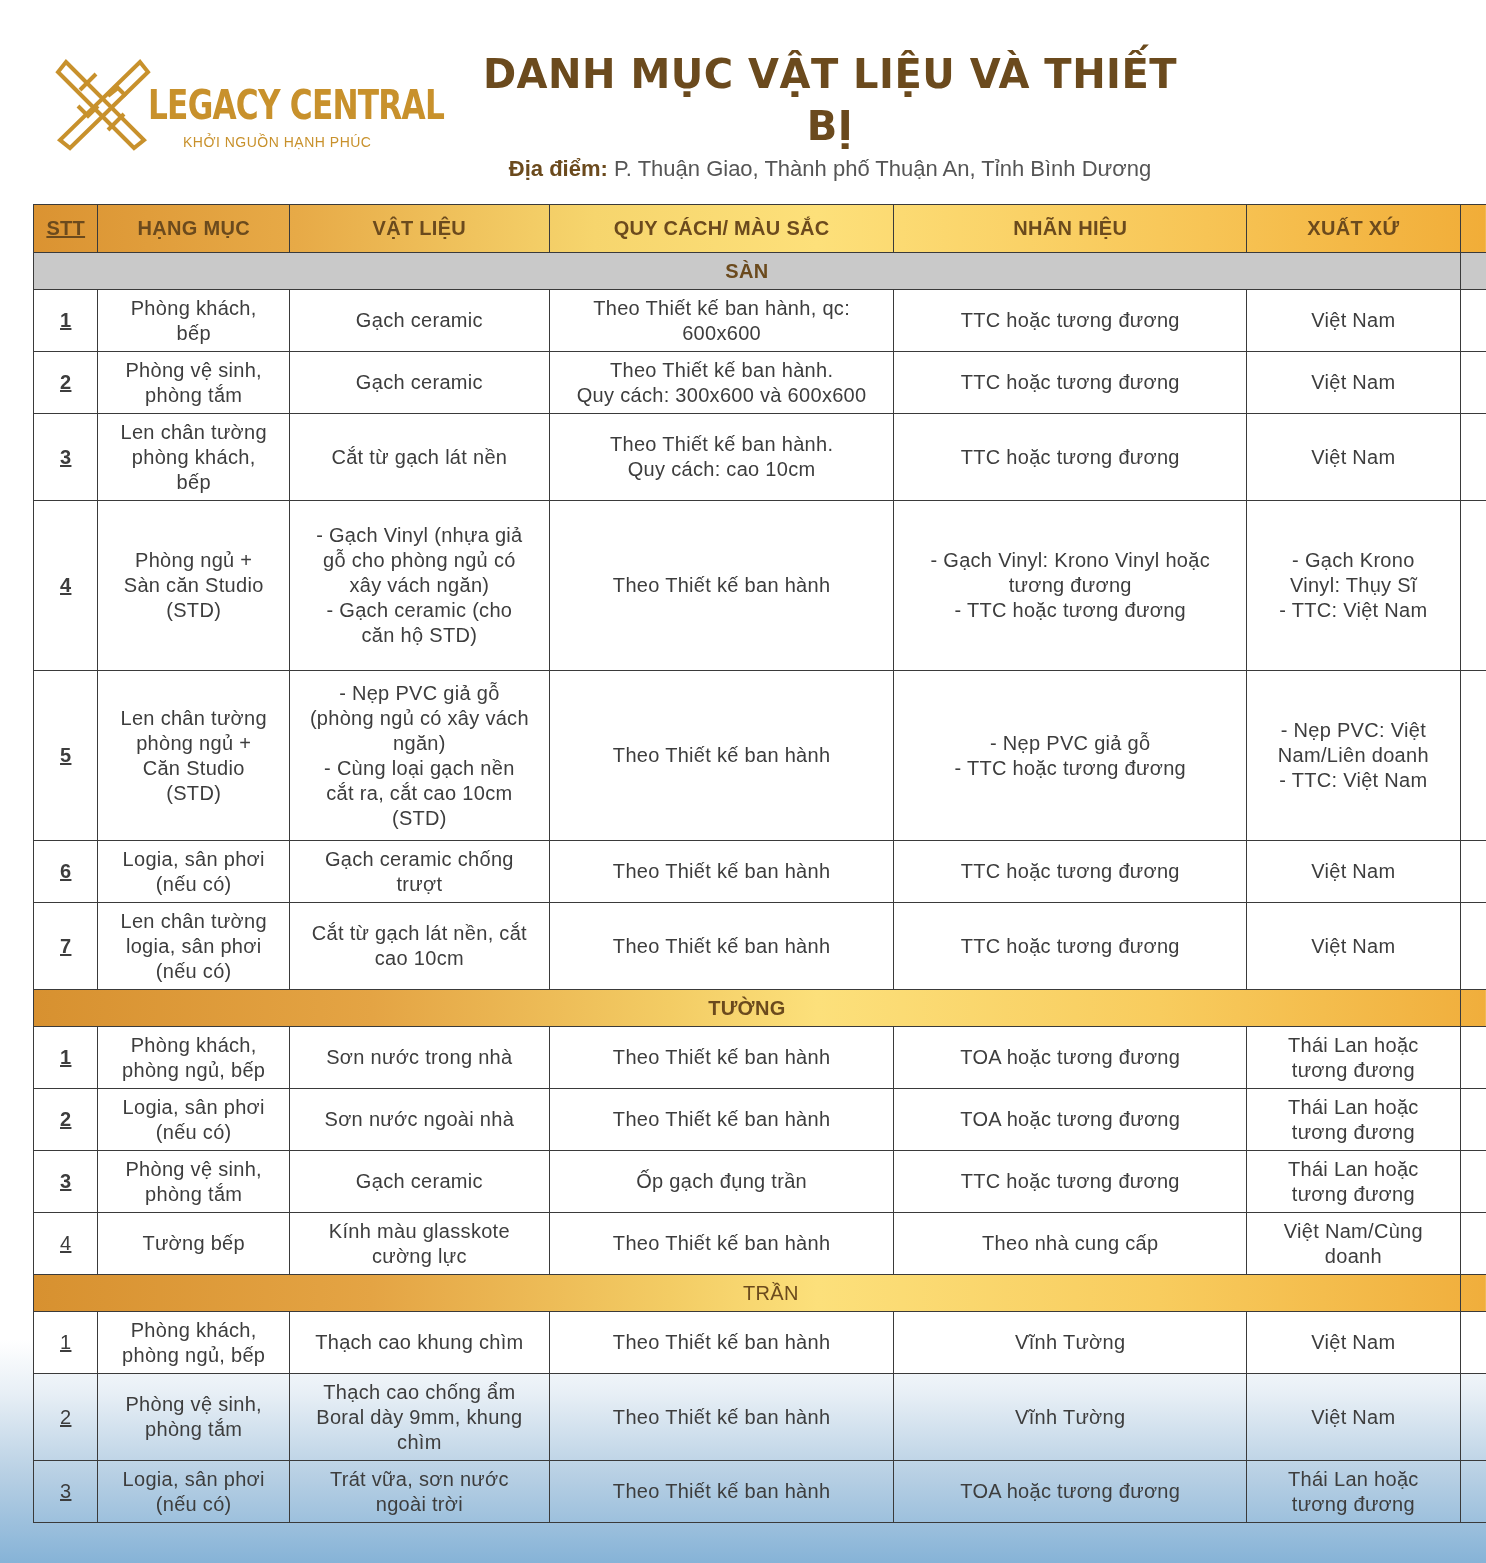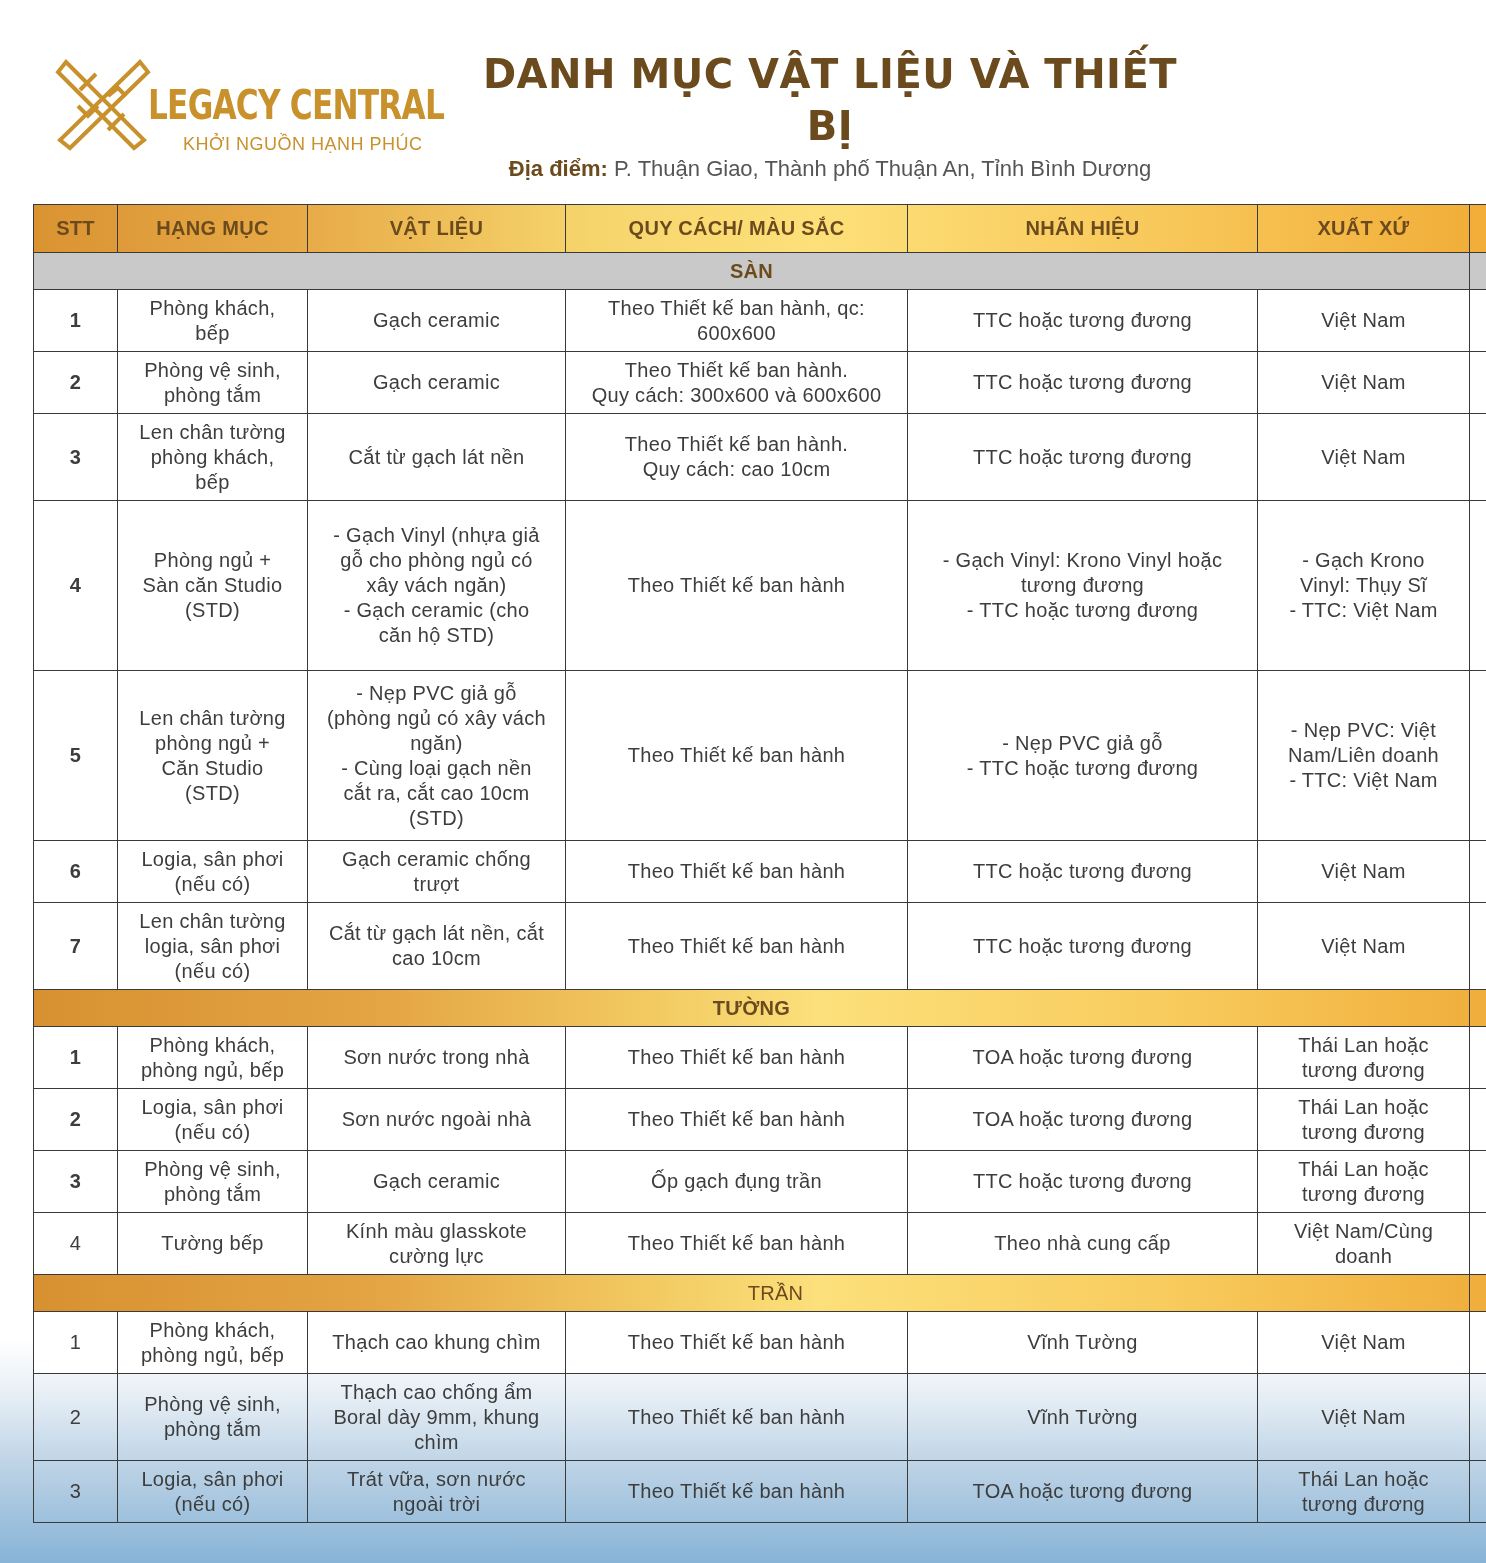--- a/index.html
+++ b/index.html
@@ -21,21 +21,21 @@
   .logo { position: absolute; left: 52px; top: 52px; width: 360px; height: 100px; }
   .logo-mark { position: absolute; left: 0; top: 0; width: 100px; height: 100px; }
   .logo-name {
     position: absolute; left: 96px; top: 30px;
     font-family: "DejaVu Sans", sans-serif; font-weight: bold;
     font-size: 40px; letter-spacing: -1px; color: #c8912c;
     transform: scaleX(0.78); transform-origin: left center; white-space: nowrap;
   }
   .logo-tagline {
     position: absolute; left: 131px; top: 82px;
-    font-size: 18px; color: #c8912c; letter-spacing: 0.5px; white-space: nowrap;
+    font-size: 14px; color: #c8912c; letter-spacing: 0.5px; white-space: nowrap;
   }
   .title-block { position: absolute; left: 470px; top: 48px; width: 720px; text-align: center; }
   .doc-title {
     font-family: "DejaVu Sans", sans-serif; font-weight: bold;
     font-size: 40px; color: #6b4a1d; letter-spacing: 0.5px; line-height: 52px;
   }
   .meta-line { font-size: 22px; color: #555; line-height: 33px; }
   .meta-label { font-weight: bold; color: #6b4a1d; }
 
   table.spec {
@@ -44,21 +44,21 @@
   }
   table.spec th, table.spec td {
     border: 1.5px solid #3a3a3a; text-align: center; vertical-align: middle;
     font-size: 20px; color: #3d3d3d; line-height: 25px; padding: 0 6px; letter-spacing: 0.3px;
   }
   table.spec thead th {
     height: 48px; font-weight: bold; color: #6b4a1d; font-size: 20px;
     background: linear-gradient(90deg, #d9902f 0%, #e7aa47 20%, #f6d56d 40%, #fde07a 55%, #f8c85a 78%, #f1ad38 100%);
     background-attachment: fixed;
   }
-  th.c-stt, td.c-stt { width: 84px; }
+  th.c-stt, td.c-stt { width: 64px; text-decoration: underline; }
   th.c-hm, td.c-hm { width: 190px; }
   th.c-vl, td.c-vl { width: 258px; }
   th.c-qc, td.c-qc { width: 342px; }
   th.c-nh, td.c-nh { width: 350px; }
   th.c-xx, td.c-xx { width: 212px; }
   th.c-ex, td.c-ex { width: 42px; }
 
   td.stt { font-weight: bold; color: #5a3c16; }
   td.stt.light { font-weight: normal; }
   tr.section td {

